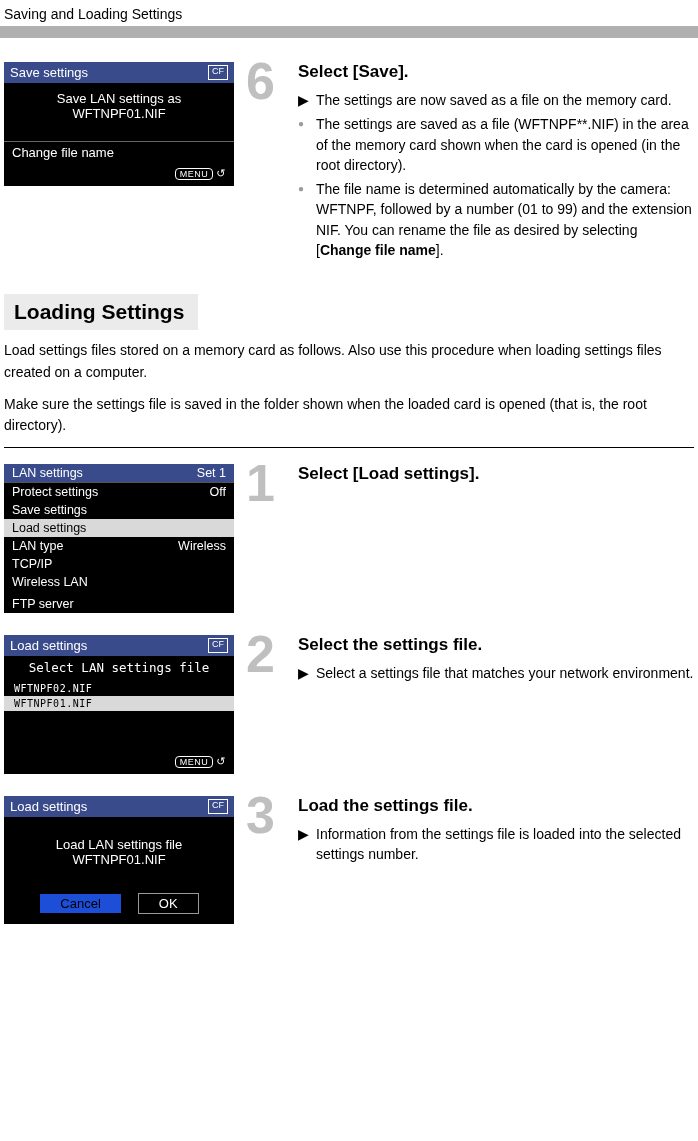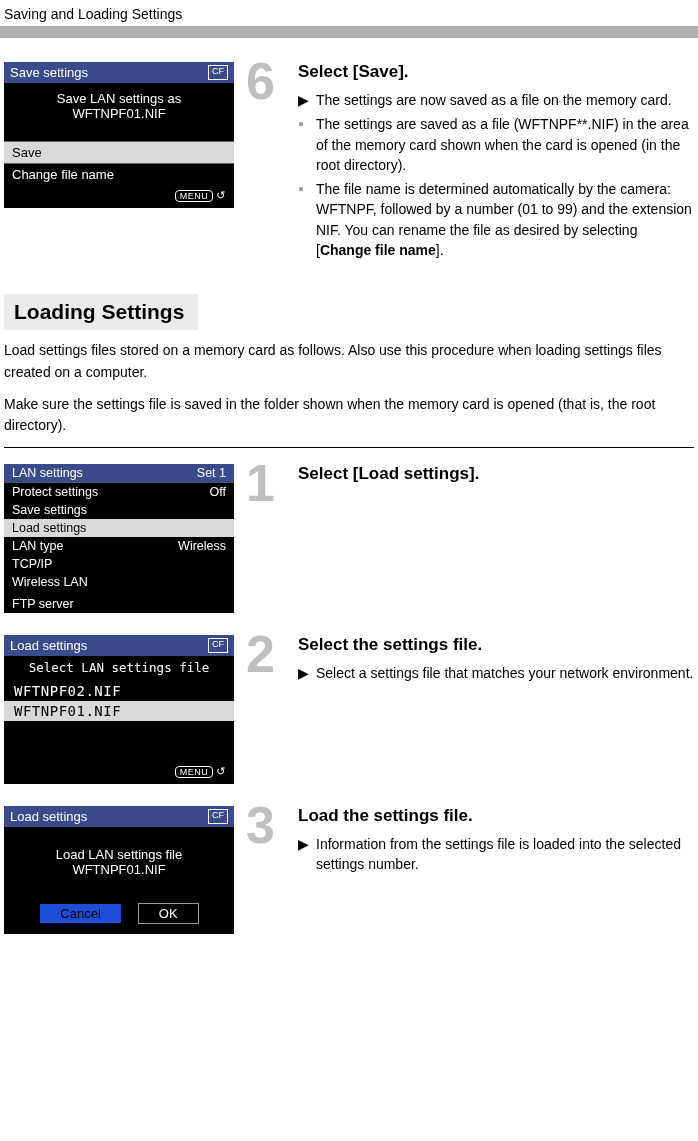--- a/index.html
+++ b/index.html
@@ -26,21 +26,21 @@
   .lcd .black-body { padding: 8px 0 6px 0; text-align: center; background: #000; }
   .lcd .menu-line { border-top: 1px solid #666; padding: 3px 8px; background: #000; text-align: left; }
   .lcd .menu-line.sel { background: #d9d9d9; color: #000; }
   .lcd .bottom-bar { background: #000; text-align: right; padding: 4px 8px 6px 8px; font-size: 11px; letter-spacing: 0.5px; }
   .lcd .bottom-bar .menu-btn { display:inline-block; border:1px solid #fff; padding:0 4px; font-size:9px; border-radius:4px; margin-right:3px; }
 
   .lcd-list-row { display:flex; justify-content:space-between; padding:2px 8px; font-size:12.5px; }
   .lcd-list-row.header { background:#3a4b8c; }
   .lcd-list-row.sel { background:#d9d9d9; color:#000; }
 
-  .lcd3-file { padding:2px 10px; font-family: monospace, Arial; letter-spacing:0.5px; font-size:14px; text-align:left; }
+  .lcd3-file { padding:2px 10px; font-family: monospace, Arial; letter-spacing:0.5px; font-size:10px; text-align:left; }
   .lcd3-file.sel { background:#d9d9d9; color:#000; }
   .lcd3-subtitle { text-align:center; padding:4px 0 6px 0; font-family: monospace, Arial; font-size:12.5px; }
 
   .lcd4-btns { display:flex; justify-content:center; gap:16px; padding:20px 0 10px 0; }
   .lcd4-btn { border:1px solid #999; padding:2px 20px; font-size:13px; }
   .lcd4-btn.sel { background:#1d4ed8; color:#000; border-color:#000; }
 
   .section-heading { display:inline-block; background:#ebebeb; font-size:21px; font-weight:bold; padding:6px 14px 6px 10px; margin: 8px 4px 10px 4px; }
   .section-intro { padding: 0 4px; line-height:1.55; margin-bottom:10px; }
   .thin-hr { border:none; border-top:1px solid #000; margin: 6px 4px 16px 4px; }
@@ -63,21 +63,20 @@
     <div class="lcd">
       <div class="titlebar">
         <span>Save settings</span>
         <span class="cf-icon">CF</span>
       </div>
       <div class="black-body">
         <div>Save LAN settings as</div>
         <div>WFTNPF01.NIF</div>
       </div>
       <div style="height:14px;background:#000"></div>
-      <div class="menu-line sel">Save</div>
       <div class="menu-line">Change file name</div>
       <div class="bottom-bar">
         <span class="menu-btn">MENU</span><span>↺</span>
       </div>
     </div>
   </div>
   <div class="instructions">
     <div class="step-num">6</div>
     <div class="step-body">
       <div class="step-title">Select [Save].</div>
@@ -95,21 +94,21 @@
           <span>The file name is determined automatically by the camera: WFTNPF, followed by a number (01 to 99) and the extension NIF. You can rename the file as desired by selecting [</span><b>Change file name</b><span>].</span>
         </div>
       </div>
     </div>
   </div>
 </div>
 
 
 <div class="section-heading">Loading Settings</div>
 <div class="section-intro">Load settings files stored on a memory card as follows. Also use this procedure when loading settings files created on a computer.</div>
-<div class="section-intro">Make sure the settings file is saved in the folder shown when the memory card is opened (that is, the root directory).</div>
+<div class="section-intro">Make sure the settings file is saved in the folder shown when the loaded card is opened (that is, the root directory).</div>
 <hr class="thin-hr">
 
 
 <div class="step-row">
   <div class="screenshot">
     <div class="lcd">
       <div class="lcd-list-row header">
         <span>LAN settings</span>
         <span>Set 1</span>
       </div>

